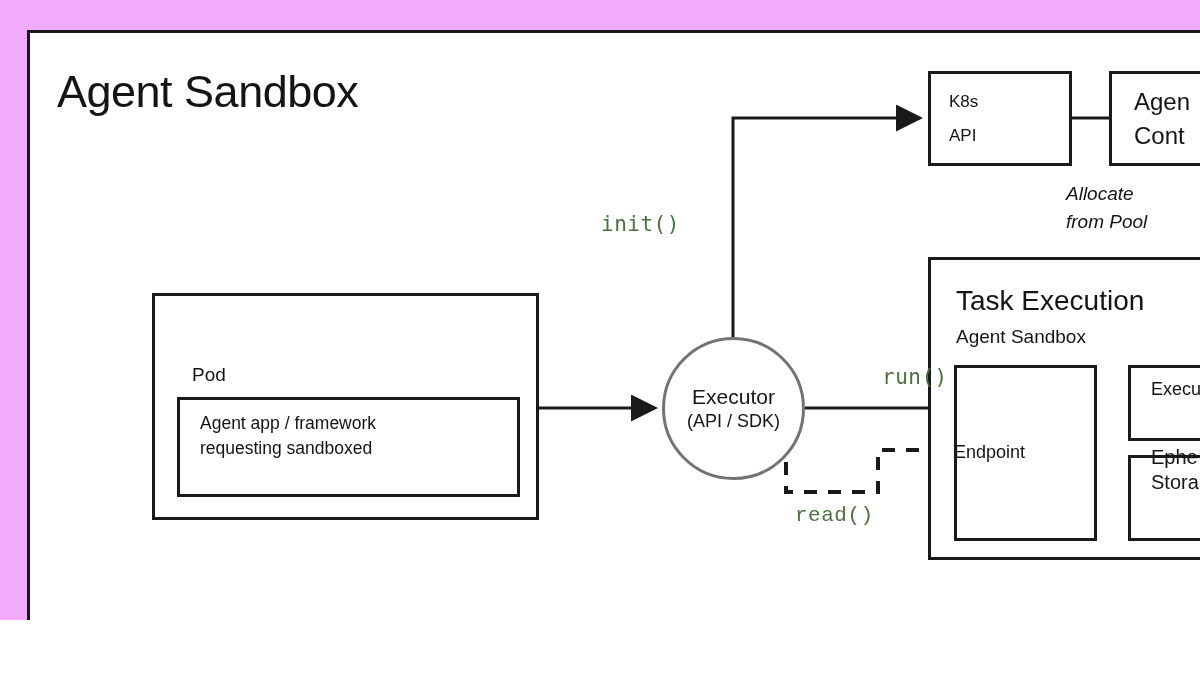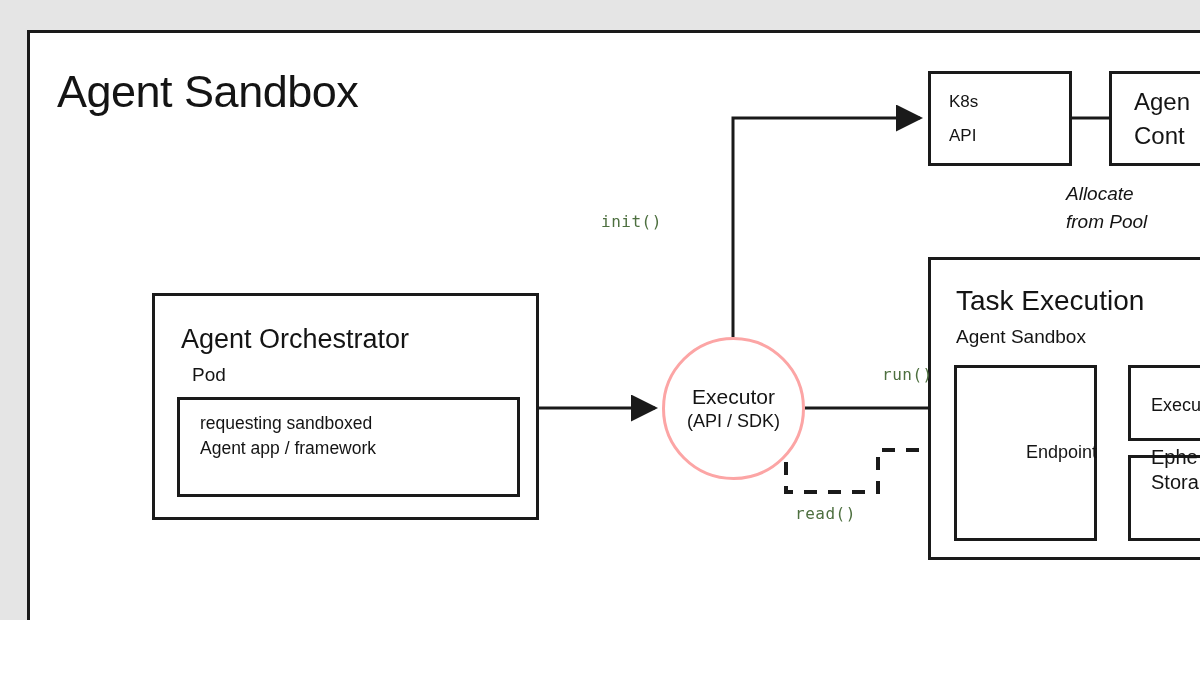--- a/index.html
+++ b/index.html
@@ -8,21 +8,21 @@
     background: #ffffff;
   }
   body {
     font-family: "Liberation Sans", sans-serif;
     color: #1a1a1a;
   }
   #canvas {
     position: relative;
     width: 1200px;
     height: 620px;
-    background: #e5e5e5;
+    background: #f0abfc;
     overflow: hidden;
   }
 
   
   #outer-frame {
     position: absolute;
     left: 27px;
     top: 30px;
     width: 1200px;      
     height: 609px;
@@ -135,28 +135,28 @@
     left: 956px; top: 326px;
     font-size: 19px;
     white-space: nowrap;
     color: #141414;
   }
   #endpoint-box { left: 954px; top: 365px; width: 143px; height: 176px; }
   .endpoint-label {
     position: absolute;
     left: 954px; top: 442px;
     width: 143px;
-    text-align: right;
+    text-align: left;
     font-size: 18px;
     color: #141414;
   }
   #execution-box { left: 1128px; top: 365px; width: 150px; height: 76px; }
   .execution-label {
     position: absolute;
-    left: 1151px; top: 395px;
+    left: 1151px; top: 379px;
     font-size: 18px;
     white-space: nowrap;
     color: #141414;
   }
   #storage-box { left: 1128px; top: 455px; width: 150px; height: 86px; }
   .storage-label {
     position: absolute;
     left: 1151px; top: 445px;
     font-size: 20px;
     line-height: 25px;
@@ -164,21 +164,21 @@
     white-space: nowrap;
   }
 
   
   #executor-circle {
     position: absolute;
     left: 662px;
     top: 337px;
     width: 143px;
     height: 143px;
-    border: 3px solid #fca5a5;
+    border: 3px solid #737373;
     border-radius: 50%;
     box-sizing: border-box;
     background: #ffffff;
     display: flex;
     flex-direction: column;
     align-items: center;
     justify-content: center;
   }
   .exec-name { font-size: 21px; color: #141414; line-height: 25px; }
   .exec-sub  { font-size: 18px; color: #141414; line-height: 24px; }
@@ -189,28 +189,28 @@
     left: 0; top: 0;
     width: 1200px; height: 675px;
     overflow: visible;
     pointer-events: none;
   }
 
   
   .code-label {
     position: absolute;
     font-family: "DejaVu Sans Mono", monospace;
-    font-size: 16px;
+    font-size: 21px;
     color: #4e7040;
     white-space: nowrap;
     letter-spacing: 0.5px;
   }
   #label-init { left: 601px; top: 212px; }
   #label-run  { left: 834px; top: 365px; margin-left: 48px; }
-  #label-read { left: 795px; top: 504px; }
+  #label-read { left: 795px; top: 504px; font-family: Liberation Mono, monospace; }
 </style>
 </head>
 <body>
 
 <div id="canvas">
 
   <div id="outer-frame"></div>
 
   <div class="title-main">Agent Sandbox</div>
 
@@ -236,26 +236,25 @@
     <g>
       <line x1="805" y1="408" x2="929" y2="408" stroke="#1a1a1a" stroke-width="3"></line>
     </g>
 
     <g>
       <path d="M786,462 L786,492 L878,492 L878,450 L929,450" fill="none" stroke="#1a1a1a" stroke-width="4" stroke-dasharray="13,11"></path>
     </g>
   </svg>
 
   <div class="box" id="orchestrator-box"></div>
-  <div class="orch-title">Agent Orchestrator</div>
   <div class="orch-sub">Pod</div>
   <div class="box" id="orchestrator-inner"></div>
   <div class="orch-inner-text">
+    <div>Agent app / framework</div>
     <div>requesting sandboxed</div>
-    <div>Agent app / framework</div>
   </div>
 
   <div id="executor-circle">
     <div class="exec-name">Executor</div>
     <div class="exec-sub">(API / SDK)</div>
   </div>
 
   <div class="box" id="k8s-box"></div>
   <div class="k8s-text">
     <div>K8s</div>

